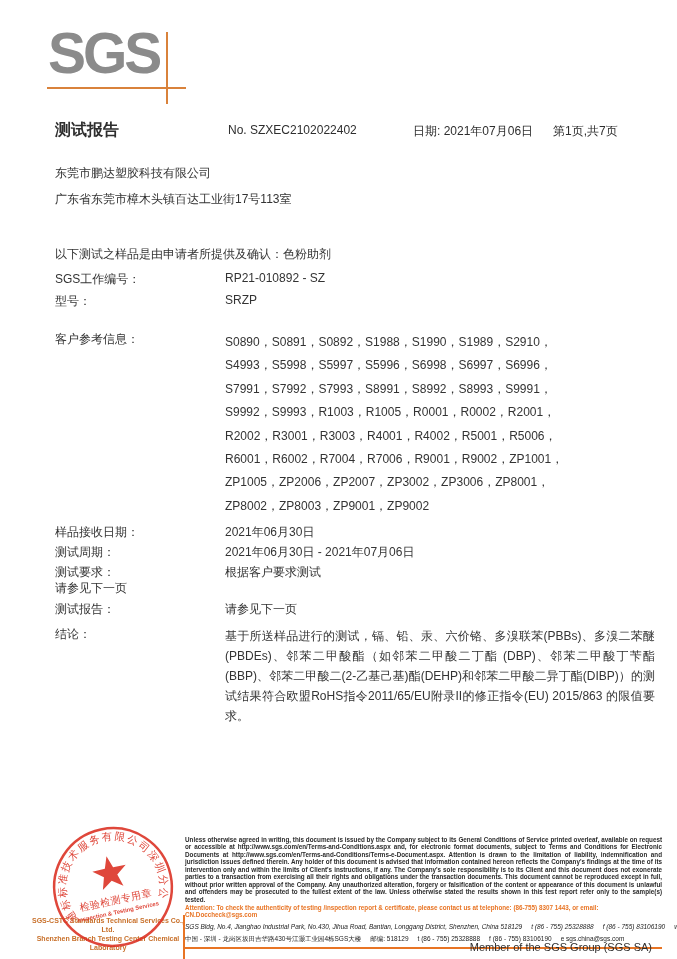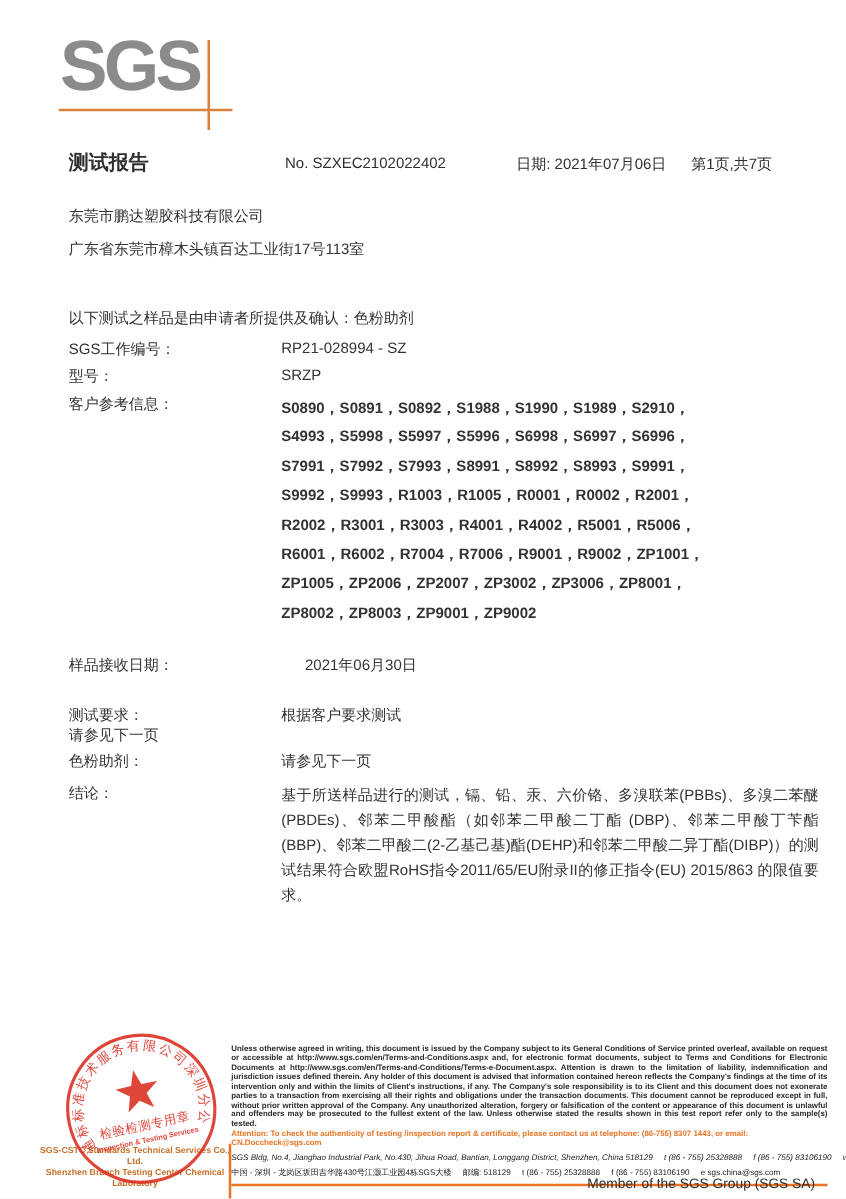--- a/index.html
+++ b/index.html
@@ -29,23 +29,23 @@
   .applicant { position:absolute; left:55px; top:160px; width:560px; font-size:12px; line-height:26px; color:#333; }
 
   .sample-statement { position:absolute; left:55px; top:246px; width:560px; font-size:12px; color:#333; }
 
   
   .row { position:absolute; left:55px; right:22px; display:flex; font-size:12px; color:#333; }
   .row .lbl { width:170px; flex-shrink:0; }
   .row .val { flex:1; }
   .r-job    { top:271px; }
   .r-model  { top:293px; }
-  .r-ref    { top:315px; }
-  .r-ref .val span { display:block; line-height:23.4px;font-weight:bold; }
-  .r-recv   { top:524px;gap:19px; }
+  .r-ref    { top:331px; }
+  .r-ref .val span { display:block; line-height:23.4px; }
+  .r-recv   { top:524px; }
   .r-period { top:544px; }
   .r-req    { top:564px; }
   .r-method { top:580px; }
   .r-result { top:601px; }
   .r-concl  { top:626px; }
   .r-concl .val { line-height:20px; text-align:justify; }
 
   
   .stamp-wrap { position:absolute; left:50px; top:824px; width:126px; height:126px; transform:rotate(-12deg); opacity:.95; }
   .company-lines {
@@ -89,21 +89,21 @@
 
   <div class="applicant">
     <div>东莞市鹏达塑胶科技有限公司</div>
     <div>广东省东莞市樟木头镇百达工业街17号113室</div>
   </div>
 
   <div class="sample-statement">以下测试之样品是由申请者所提供及确认：色粉助剂</div>
 
   <div class="row r-job">
     <span class="lbl">SGS工作编号：</span>
-    <span class="val">RP21-028994 - SZ</span>
+    <span class="val">RP21-010892 - SZ</span>
   </div>
 
   <div class="row r-model">
     <span class="lbl">型号：</span>
     <span class="val">SRZP</span>
   </div>
 
   <div class="row r-ref">
     <span class="lbl">客户参考信息：</span>
     <span class="val">
@@ -116,32 +116,36 @@
       <span>ZP1005，ZP2006，ZP2007，ZP3002，ZP3006，ZP8001，</span>
       <span>ZP8002，ZP8003，ZP9001，ZP9002</span>
     </span>
   </div>
 
   <div class="row r-recv">
     <span class="lbl">样品接收日期：</span>
     <span class="val">2021年06月30日</span>
   </div>
 
+  <div class="row r-period">
+    <span class="lbl">测试周期：</span>
+    <span class="val">2021年06月30日 - 2021年07月06日</span>
+  </div>
 
   <div class="row r-req">
     <span class="lbl">测试要求：</span>
     <span class="val">根据客户要求测试</span>
   </div>
 
   <div class="row r-method">
     <span class="val">请参见下一页</span>
   </div>
 
   <div class="row r-result">
-    <span class="lbl">色粉助剂：</span>
+    <span class="lbl">测试报告：</span>
     <span class="val">请参见下一页</span>
   </div>
 
   <div class="row r-concl">
     <span class="lbl">结论：</span>
     <span class="val">基于所送样品进行的测试，镉、铅、汞、六价铬、多溴联苯(PBBs)、多溴二苯醚(PBDEs)、邻苯二甲酸酯（如邻苯二甲酸二丁酯 (DBP)、邻苯二甲酸丁苄酯(BBP)、邻苯二甲酸二(2-乙基己基)酯(DEHP)和邻苯二甲酸二异丁酯(DIBP)）的测试结果符合欧盟RoHS指令2011/65/EU附录II的修正指令(EU) 2015/863 的限值要求。</span>
   </div>
 
   <div class="company-lines">
     <div>SGS-CSTC Standards Technical Services Co., Ltd.</div>

